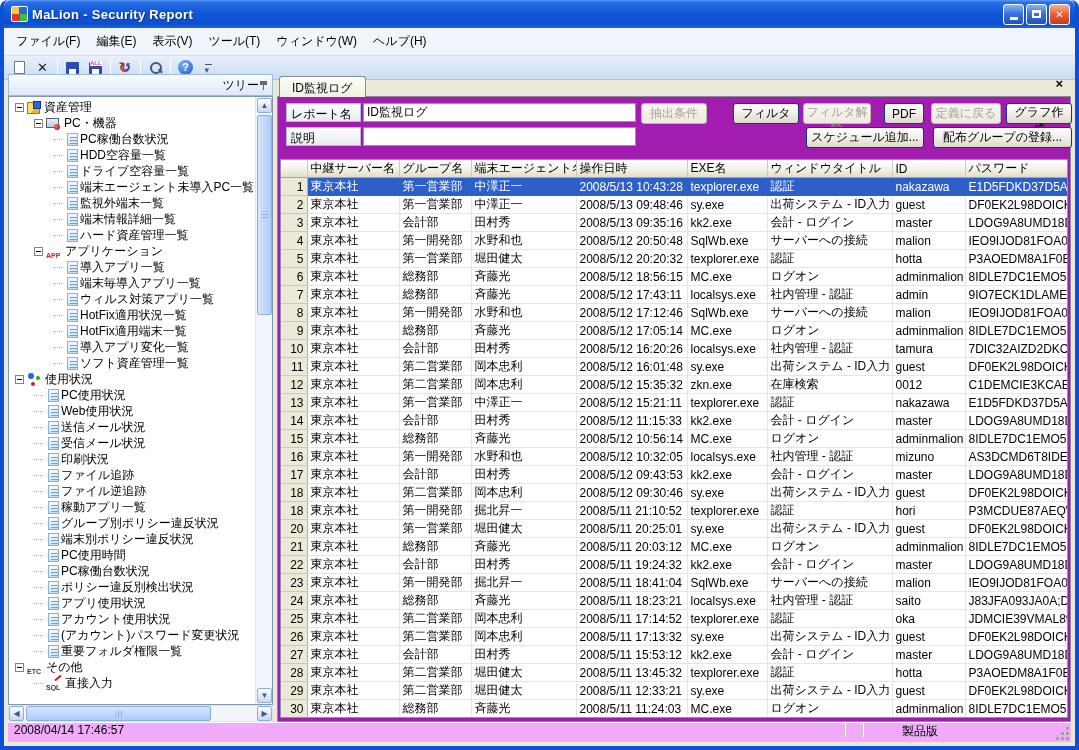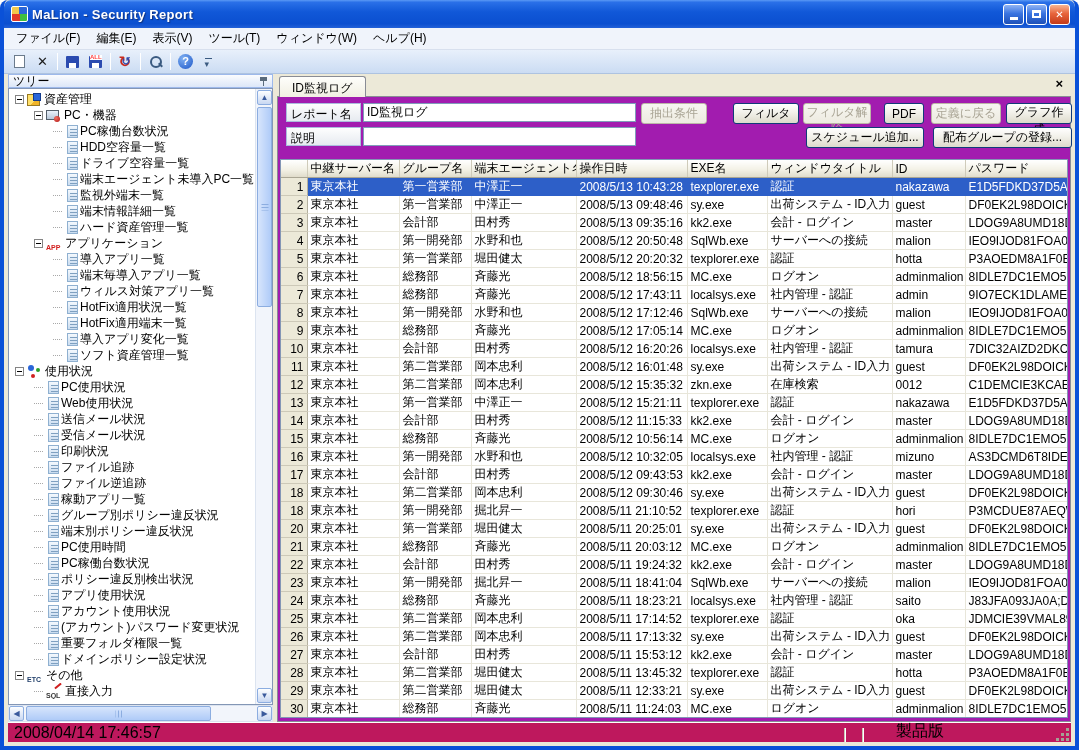--- a/index.html
+++ b/index.html
@@ -12,21 +12,21 @@
   .appicon { width:17px; height:16px; margin:0 4px 0 2px; border-radius:2px; border:1px solid #fff;
     background:conic-gradient(#2A66D8 0 25%, #3FBF3F 25% 50%, #E03A2A 50% 75%, #F2C94C 75% 100%); }
   .title { color:#fff; font-weight:bold; font-size:13px; text-shadow:1px 1px 1px #10327E; flex:1; letter-spacing:.3px; }
   .wbtn { width:21px; height:21px; margin-left:2px; border:1px solid #fff; border-radius:3px;
     display:flex; align-items:center; justify-content:center; color:#fff; font-size:10px; font-weight:bold;
     background:linear-gradient(#8FB4F4,#3A74E0 45%,#1E50B8); }
   .wbtn .minglyph { width:8px; height:3px; background:#fff; margin-top:9px; }
   .wbtn .maxglyph { width:9px; height:8px; border:2px solid #fff; border-top-width:3px; }
   .wbtn.close { background:linear-gradient(#F6B491,#E8653C 45%,#C43A18); }
   
-  .menubar { height:22px; background:#F0F4FB; border-bottom:1px solid #D8E0EE; display:flex; align-items:center; padding-left:4px; }
+  .menubar { height:28px; background:#F0F4FB; border-bottom:1px solid #D8E0EE; display:flex; align-items:center; padding-left:4px; }
   .menu-item { font-size:12px; padding:2px 8px; color:#000; }
   .toolbar { height:24px; background:linear-gradient(#E8F0FB,#CBDCF3); display:flex; align-items:center; padding-left:4px; border-bottom:1px solid #AEC3E0; }
   .tbtn { width:23px; height:21px; display:flex; align-items:center; justify-content:center; border-radius:2px; }
   .tsep { width:1px; height:17px; background:#A9BED8; border-right:1px solid #fff; margin:0 3px; }
   .ic { display:inline-block; position:relative; width:16px; height:16px; }
   .ic-new { width:11px; height:13px; background:#fff; border:1px solid #6B7B8C; margin:1px 2px; }
   .ic-close::before { content:"✕"; font-size:13px; font-weight:bold; color:#1a1a1a; line-height:16px; display:block; text-align:center; }
   .ic-save { width:13px; height:12px; margin:2px 1px; background:#2B4BB0; border-radius:1px; }
   .ic-save::after { content:""; position:absolute; left:3px; bottom:0; width:7px; height:5px; background:#fff; }
   .ic-save-all { width:13px; height:12px; margin:2px 1px; background:#2B4BB0; border-radius:1px; }
@@ -37,21 +37,21 @@
   .ic-search::before { content:""; position:absolute; left:2px; top:2px; width:8px; height:8px; border:2px solid #3A5A80; border-radius:50%; }
   .ic-search::after { content:""; position:absolute; left:10px; top:10px; width:5px; height:2px; background:#3A5A80; transform:rotate(45deg); }
   .ic-help { width:15px; height:15px; border-radius:50%; background:radial-gradient(circle at 35% 30%,#7FB0F2,#1C56C8); }
   .ic-help::before { content:"?"; color:#fff; font-weight:bold; font-size:11px; display:block; text-align:center; line-height:15px; }
   .ic-chevron { width:10px; height:12px; }
   .ic-chevron::before { content:"▾"; font-size:9px; color:#3A5A80; position:absolute; top:3px; left:1px; }
   .ic-chevron::after { content:""; position:absolute; top:2px; left:1px; width:7px; height:1px; background:#3A5A80; }
   
   .main { position:absolute; top:74px; left:4px; right:4px; bottom:24px; display:flex; }
   .tree-panel { width:265px; display:flex; flex-direction:column; }
-  .tree-header { height:14px; border:1px solid #9DB9EB; background:linear-gradient(#FBFCFE,#DCE7F8); display:flex; align-items:center; font-size:12px; padding:0 4px; }
+  .tree-header { height:22px; border:1px solid #9DB9EB; background:linear-gradient(#FBFCFE,#DCE7F8); display:flex; align-items:center; font-size:12px; padding:0 4px;text-align:right; }
   .tree-header .hd-label { flex:1; }
   .pin { width:9px; height:11px; position:relative; }
   .pin::before { content:""; position:absolute; top:1px; left:1px; width:7px; height:4px; background:#5A6B7C; }
   .pin::after { content:""; position:absolute; top:5px; left:4px; width:1px; height:5px; background:#5A6B7C; }
   .tree-body { flex:1; position:relative; background:#fff; border:1px solid #8396B5; overflow:hidden; }
   .tree-rows { position:absolute; top:2px; left:0; right:17px; }
   .tree-row { height:16px; display:flex; align-items:center; white-space:nowrap; overflow:hidden; }
   .tsp { display:inline-block; height:100%; flex:none; }
   .expander { flex:none; width:9px; height:9px; border:1px solid #848484; background:#fff; position:relative; margin-right:3px; }
   .expander::before { content:""; position:absolute; left:1px; top:3px; width:5px; height:1px; background:#000; }
@@ -118,22 +118,22 @@
   
   .gridwrap { position:absolute; left:2px; right:2px; top:62px; bottom:3px; background:#fff; border:1px solid #8396B5; overflow:hidden; }
   table.grid { border-collapse:collapse; table-layout:fixed; width:804px; }
   .grid th { height:17px; font-weight:normal; font-size:12px; text-align:left; padding:0 3px; white-space:nowrap; overflow:hidden;
     background:linear-gradient(#FFFFFF,#F2F0E4 60%,#E0DCCB); border-right:1px solid #CFCBBA; border-bottom:1px solid #AAA694; }
   .grid td { height:16px; font-size:12px; padding:0 3px; white-space:nowrap; overflow:hidden;
     border-right:1px solid #E8E6DA; border-bottom:1px solid #E8E6DA; }
   .grid td.rownum { background:#ECE9D8; border-right:1px solid #B5B1A0; border-bottom:1px solid #CDC9B8; text-align:right; }
   .grid tr.selected td:not(.rownum) { background:#2D5FC8; color:#fff; border-color:#2D5FC8; }
   
-  .statusbar { position:absolute; left:4px; right:4px; bottom:4px; height:20px; background:#be185d; border-top:1px solid #FFFFFF;
-    display:flex; align-items:flex-end; font-size:16px; }
+  .statusbar { position:absolute; left:4px; right:4px; bottom:4px; height:20px; background:#f0abfc; border-top:1px solid #FFFFFF;
+    display:flex; align-items:flex-start; font-size:12px; }
   .sdate { padding-left:6px; flex:1; }
   .ssep { width:2px; height:14px; border-left:1px solid #C9C5B5; border-right:1px solid #fff; margin-right:16px; }
   .sedition { width:80px; text-align:center; }
   .sgap { width:96px; }
   .grip { width:14px; height:14px; margin:4px 1px 0 0; position:relative; }
   .grip::before { content:""; position:absolute; right:1px; bottom:1px; width:3px; height:3px; background:#A5A195;
     box-shadow:-5px 0 0 #A5A195, -10px 0 0 #A5A195, 0 -5px 0 #A5A195, -5px -5px 0 #A5A195, 0 -10px 0 #A5A195; }
 </style>
 </head>
 <body>
@@ -400,26 +400,20 @@
               <span class="tsp" style="width: 25px;"></span>
               <span class="dots"></span>
               <span class="tico ic2-report"></span>
               <span class="tlabel">(アカウント)パスワード変更状況</span>
             </div>
             <div class="tree-row">
               <span class="tsp" style="width: 25px;"></span>
               <span class="dots"></span>
               <span class="tico ic2-report"></span>
               <span class="tlabel">重要フォルダ権限一覧</span>
-            </div>
-            <div class="tree-row">
-              <span class="tsp" style="width: 25px;"></span>
-              <span class="dots"></span>
-              <span class="tico ic2-report"></span>
-              <span class="tlabel">ドメインポリシー設定状況</span>
             </div>
             <div class="tree-row">
               <span class="tsp" style="width: 6px;"></span>
               <span class="expander"></span>
               <span class="tico ic2-etc"></span>
               <span class="tlabel">その他</span>
             </div>
             <div class="tree-row">
               <span class="tsp" style="width: 25px;"></span>
               <span class="dots"></span>

